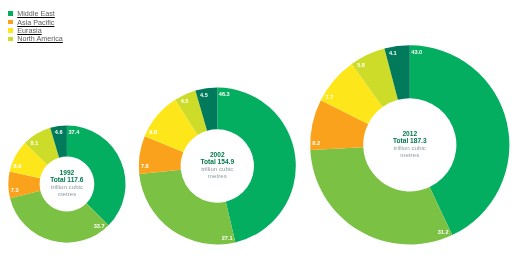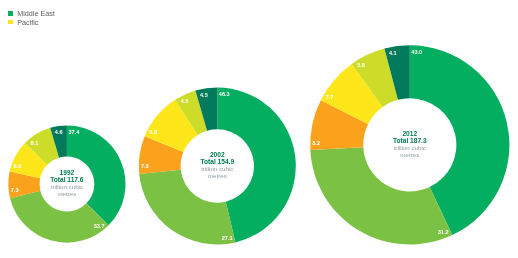--- a/index.html
+++ b/index.html
@@ -3,21 +3,21 @@
 <meta charset="utf-8">
 <style>
   html, body { margin:0; padding:0; }
   body {
     width:518px; height:258px; background:#ffffff;
     font-family:"Liberation Sans", sans-serif;
     overflow:hidden; position:relative;
     -webkit-font-smoothing:antialiased;
   }
   #chart-svg { position:absolute; left:0; top:0; }
-  #legend { position:absolute; left:8.4px; top:10.2px; }
+  #legend { position:absolute; left:8.4px; top:10.2px;text-decoration:underline; }
   .legend-row { display:flex; align-items:center; height:8.4px; }
   .legend-swatch { width:4.7px; height:4.7px; flex:0 0 auto; margin-bottom:1.4px; }
   .legend-label {
     font-size:7.2px; color:#5b5c5e; white-space:nowrap;
     margin-left:4.2px; line-height:8.4px;
   }
   .seg-label { font-size:5.6px; font-weight:bold; }
   .center-year { font-size:6.6px; font-weight:bold; fill:#00794b; }
   .center-total { font-size:6.6px; font-weight:bold; fill:#00794b; }
   .center-unit { font-size:6.2px; fill:#8e9a9f; }
@@ -81,16 +81,24 @@
       <text x="409.80" y="156.90" text-anchor="middle" class="center-unit">metres</text>
     </g>
   </svg>
 
 <div id="legend">
     <div class="legend-row">
       <span class="legend-swatch" style="background: rgb(4, 174, 96);"></span>
       <span class="legend-label">Middle East</span>
     </div>
     <div class="legend-row">
+      <span class="legend-swatch" style="background: rgb(250, 162, 27);"></span>
+      <span class="legend-label">Asia Pacific</span>
+    </div>
+    <div class="legend-row">
       <span class="legend-swatch" style="background: rgb(253, 231, 26);"></span>
-      <span class="legend-label">Pacific</span>
+      <span class="legend-label">Eurasia</span>
+    </div>
+    <div class="legend-row">
+      <span class="legend-swatch" style="background: rgb(205, 220, 41);"></span>
+      <span class="legend-label">North America</span>
     </div>
   </div>
 
 </body></html>

